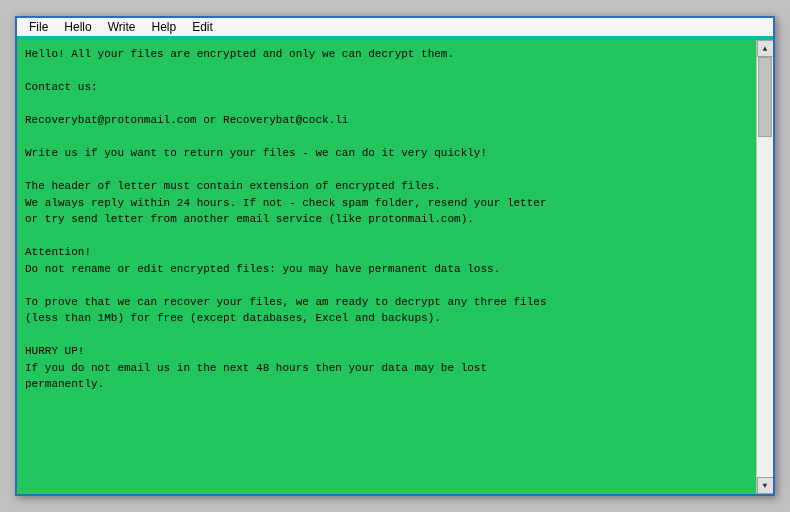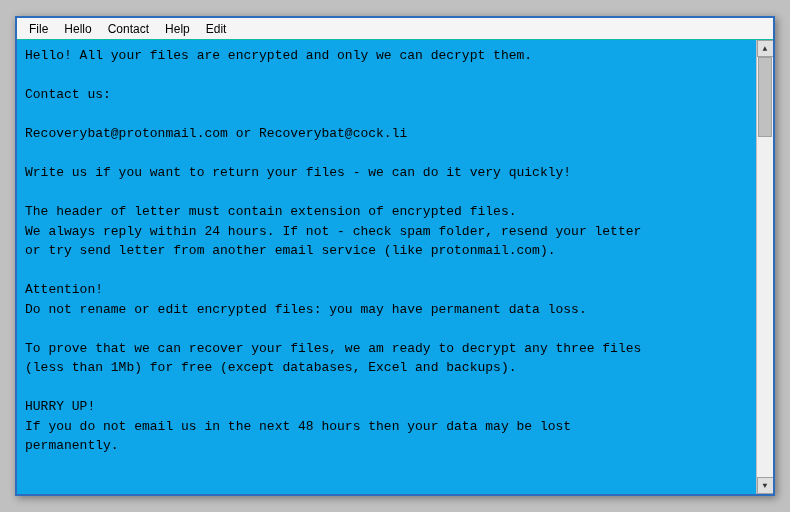--- a/index.html
+++ b/index.html
@@ -71,21 +71,21 @@
       justify-content: center;
       font-family: 'Segoe UI', Arial, sans-serif;
     }
 
     .menu-bar {
       background: #f5f5f5;
       height: 22px;
       display: flex;
       align-items: center;
       padding: 0 4px;
-      border-bottom: 1px solid #14b8a6;
+      border-bottom: 4px solid #14b8a6;
       flex-shrink: 0;
     }
 
     .menu-item {
       padding: 2px 8px;
       font-family: 'Segoe UI', Arial, sans-serif;
       font-size: 12px;
       cursor: pointer;
       color: #000;
     }
@@ -94,26 +94,26 @@
       flex: 1;
       display: flex;
       overflow: hidden;
       position: relative;
     }
 
     .text-content {
       flex: 1;
       padding: 6px 8px;
       font-family: 'Courier New', Courier, monospace;
-      font-size: 13px;
+      font-size: 11px;
       line-height: 1.5;
       color: #000000;
       overflow-y: auto;
       white-space: pre-wrap;
-      background: #0ea5e9;
+      background: #22c55e;
       position: relative;
     }
 
     .scrollbar {
       width: 17px;
       background: #f0f0f0;
       border-left: 1px solid #c0c0c0;
       display: flex;
       flex-direction: column;
       align-items: center;
@@ -153,21 +153,21 @@
   </style>
 </head>
 <body>
 
 <div class="window">
 
 
   <div class="menu-bar">
     <span class="menu-item">File</span>
     <span class="menu-item">Hello</span>
-    <span class="menu-item">Contact</span>
+    <span class="menu-item">Write</span>
     <span class="menu-item">Help</span>
     <span class="menu-item">Edit</span>
   </div>
 
   <div class="content-area">
     <div class="text-content">Hello! All your files are encrypted and only we can decrypt them.
 
 Contact us:
 
 Recoverybat@protonmail.com or Recoverybat@cock.li

